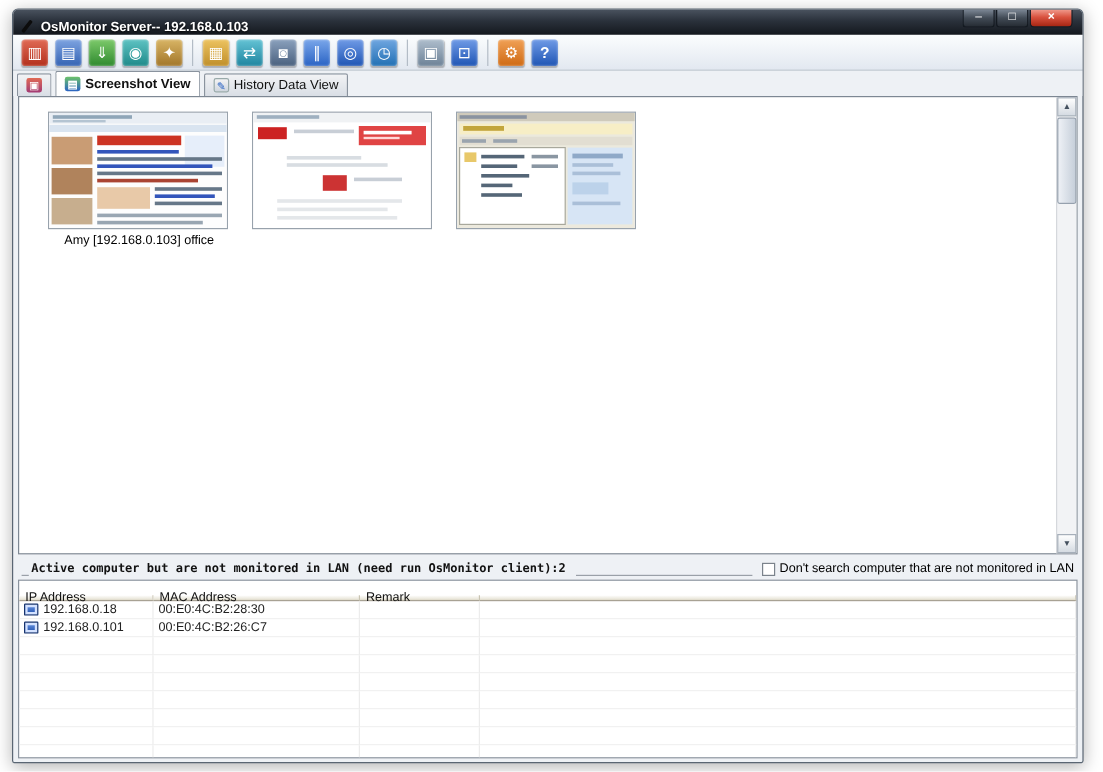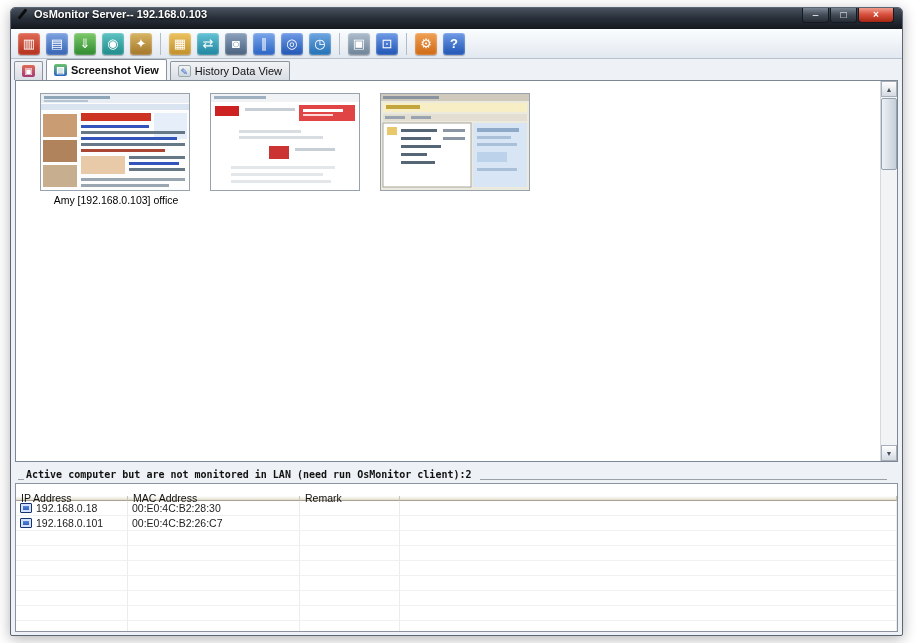--- a/index.html
+++ b/index.html
@@ -6,21 +6,21 @@
   body { background:#fff; font-family:"Liberation Sans", sans-serif; }
   .stage { position:relative; width:919px; height:643px; background:#fff; overflow:hidden; }
 
   .window { position:absolute; left:10px; top:7px; width:893px; height:629px;
             background:#eef1f5; border:1px solid #5a6673; border-radius:5px 5px 2px 2px;
             box-shadow:0 3px 14px rgba(0,0,0,.30); }
 
   
   .titlebar { position:relative; height:21px;
               background:linear-gradient(180deg,#49525e,#2a313b 45%,#14181e);
-              border-radius:4px 4px 0 0; display:flex; align-items:flex-start; padding:0 6px; gap:5px; }
+              border-radius:4px 4px 0 0; display:flex; align-items:flex-end; padding:0 6px; gap:5px; }
   .app-icon { width:12px; height:13px; position:relative; flex:0 0 auto; }
   .app-icon::before { content:""; position:absolute; left:4px; top:0; width:3px; height:12px;
                       background:#0c0c0c; transform:rotate(38deg); border-radius:1px; }
   .title { color:#fff; font-size:11px; font-weight:bold; text-shadow:0 1px 2px #000; white-space:nowrap; }
   .winbtns { position:absolute; right:8px; top:0; display:flex; }
   .winbtn { width:27px; height:15px; display:flex; align-items:center; justify-content:center;
             color:#fff; font-size:10px; line-height:1; border:1px solid #141a21; border-top:none;
             background:linear-gradient(180deg,#7b8694,#424b56 50%,#262c34);
             border-radius:0 0 3px 3px; margin-left:1px; cursor:pointer; }
   .winbtn.close { width:36px; background:linear-gradient(180deg,#f09a8c,#d9523f 45%,#a62512);
@@ -262,20 +262,24 @@
         <div class="sbtn up">▲</div>
         <div class="sthumb"></div>
         <div class="sbtn down">▼</div>
       </div>
     </div>
 
     <div class="groupline">
       <div class="gdash"></div>
       <span class="grouplabel">Active computer but are not monitored in LAN (need run OsMonitor client):2</span>
       <div class="gline"></div>
+      <div class="checkwrap">
+        <span class="checkbox"></span>
+        <span>Don't search computer that are not monitored in LAN</span>
+      </div>
     </div>
 
     <div class="table">
       <div class="th">IP Address</div>
       <div class="th">MAC Address</div>
       <div class="th">Remark</div>
       <div class="th"></div>
 
       <div class="trow">
         <div class="td">

